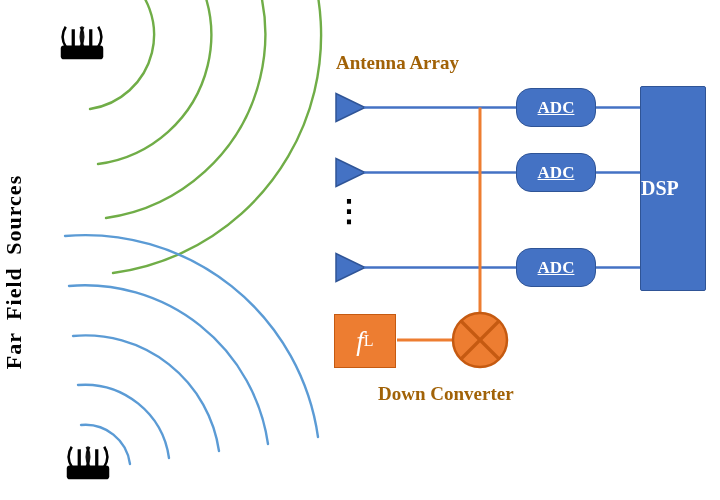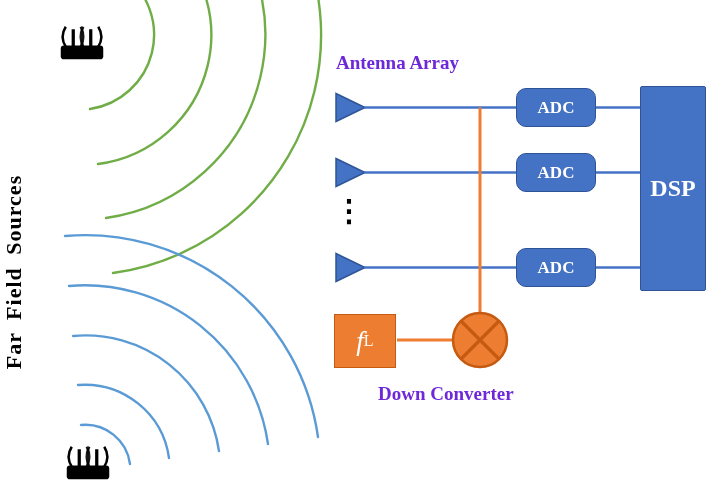--- a/index.html
+++ b/index.html
@@ -19,47 +19,48 @@
     font-weight:bold;
     font-size:22px;
     letter-spacing:1px;
     word-spacing:6px;
     color:#000;
   }
   .hlabel{
     position:absolute;
     font-weight:bold;
     font-size:19px;
-    color:#6d28d9;
+    color:#a16207;
     white-space:nowrap;
   }
   .antenna-array-label{left:336px;top:52px;}
   .down-converter-label{left:334px;top:383px;margin-left:44px;}
   .adc{
     position:absolute;
     left:516px;width:80px;height:39px;
     background:#4472C4;
     border:1.5px solid #2F5496;
-    border-radius:10px;
+    border-radius:15px;
     display:flex;align-items:center;justify-content:center;
     color:#fff;font-weight:bold;font-size:17px;
     font-family:"Liberation Serif", serif;
     box-sizing:border-box;
+    text-decoration:underline;
   }
   .adc1{top:88px;}
   .adc2{top:153px;}
   .adc3{top:248px;}
   .dsp{
     position:absolute;
     left:640px;top:86px;width:66px;height:205px;
     background:#4472C4;
     border:1.5px solid #2F5496;
     border-radius:2px;
-    display:flex;align-items:center;justify-content:center;
-    color:#fff;font-weight:bold;font-size:24px;
+    display:flex;align-items:center;
+    color:#fff;font-weight:bold;font-size:20px;
     box-sizing:border-box;
   }
   .lo-box{
     position:absolute;
     left:334px;top:314px;width:62px;height:54px;
     background:#ED7D31;
     border:1.5px solid #C55A11;
     display:flex;align-items:center;justify-content:center;
     color:#fff;font-style:italic;font-size:27px;
     box-sizing:border-box;

